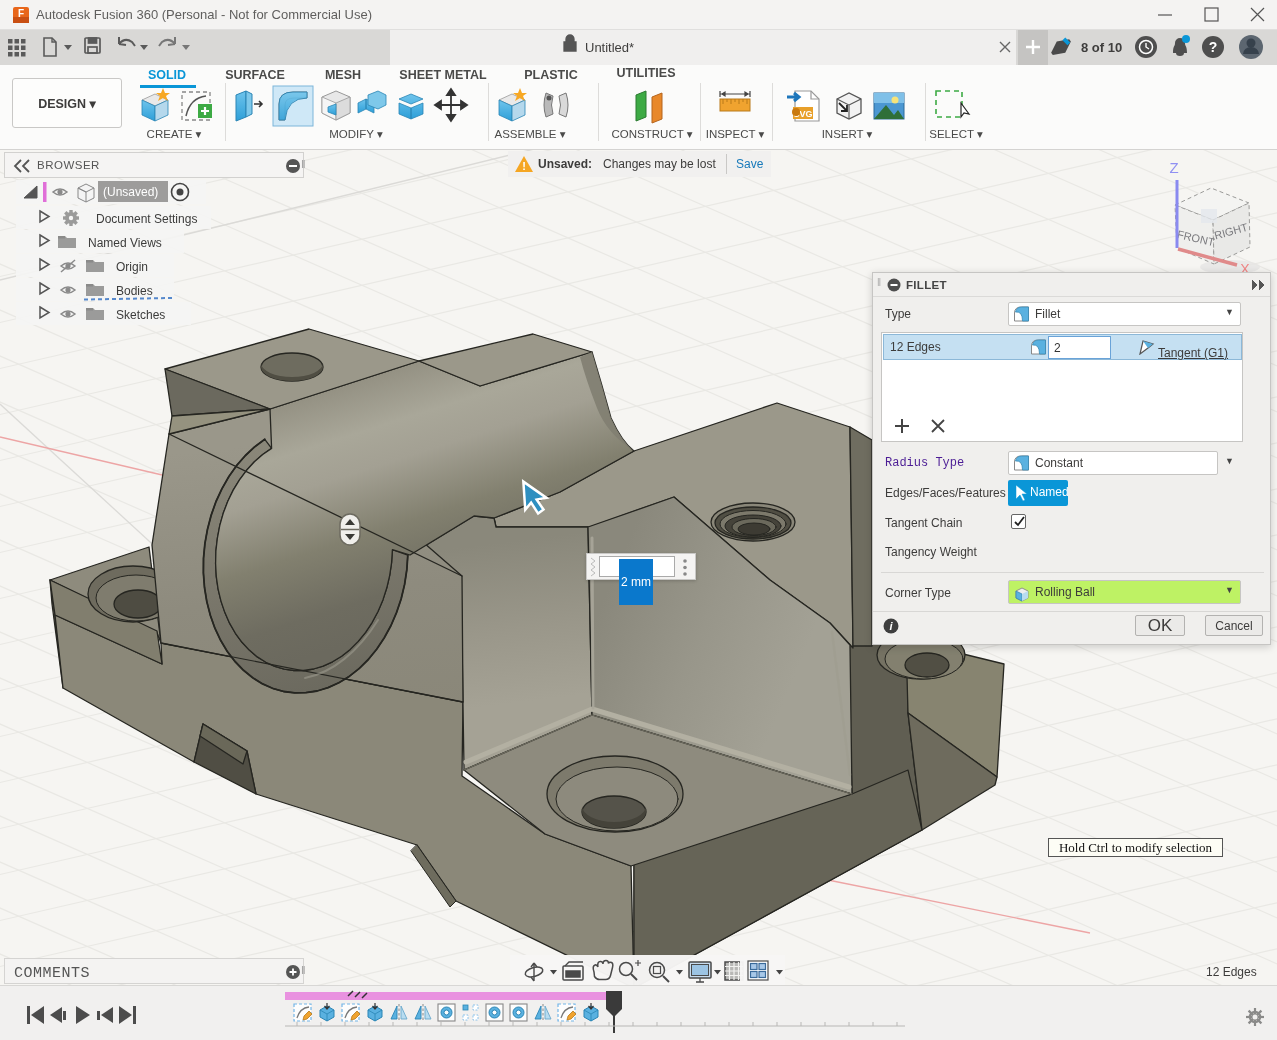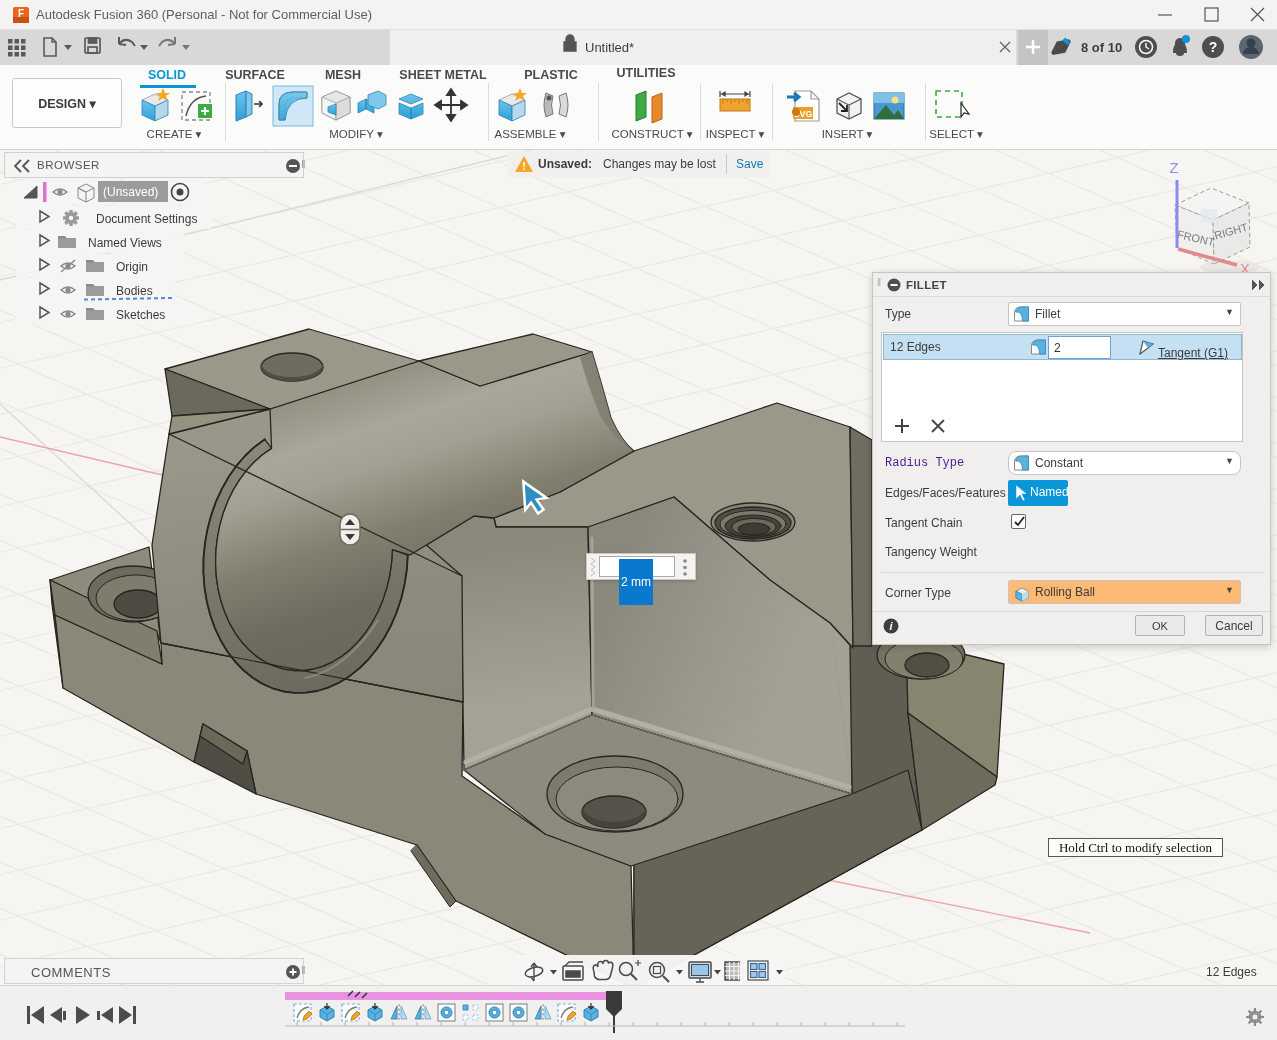--- a/index.html
+++ b/index.html
@@ -555,21 +555,21 @@
           <path d="M5,2 L15,5 L10,9 Z" fill="#5ab1e0"></path>
         </svg>
    <div class="abs" style="left:274px;top:11px;font-size:12px;color:#3d3c3b;text-decoration:underline;">Tangent (G1)</div>
   </div>
   <svg class="abs" style="left:12px;top:84px" width="60" height="20">
    <path d="M8,2 v14 M1,9 h14" stroke="#444" stroke-width="2"></path>
    <path d="M38,3 l12,12 M50,3 l-12,12" stroke="#444" stroke-width="1.8"></path>
   </svg>
  </div>
  <div class="abs" style="left:12px;top:183px;font-size:12px;color:#4c1d95;font-family:Liberation Mono, monospace;">Radius Type</div>
- <div class="abs" style="left:135px;top:178px;width:233px;height:24px;background:#fff;border:1px solid #c6c5c3;border-radius:8px;">
+ <div class="abs" style="left:135px;top:178px;width:210px;height:24px;background:#fff;border:1px solid #c6c5c3;border-radius:2px;">
   <svg class="abs" style="left:4px;top:3px" width="18" height="17" viewBox="0 0 17 17">
         <g transform="translate(0,0) scale(1.0)">
 <path d="M1,15 L1,7 Q1,1 8,1 L15,1 L15,15 Z" fill="#fff" stroke="#888" stroke-width="1"></path>
 <path d="M8,1 L15,1 L15,15 L9,15 Q9,5 2,6 Q3,1 8,1 Z" fill="#5ab1e0" stroke="#3a8ab5" stroke-width="0.8"></path>
 </g>
       </svg>
   <div class="abs" style="left:26px;top:4px;font-size:12px;color:#3d3c3b;">Constant</div>
   <div class="abs" style="left:216px;top:4px;font-size:9px;color:#444;">▼</div>
  </div>
  <div class="abs" style="left:12px;top:213px;font-size:12px;color:#3d3c3b;">Edges/Faces/Features</div>
@@ -581,39 +581,39 @@
  </div>
  <div class="abs" style="left:12px;top:243px;font-size:12px;color:#3d3c3b;">Tangent Chain</div>
  <div class="abs" style="left:138px;top:241px;width:15px;height:15px;background:#fff;border:1.5px solid #666;border-radius:2px;">
   <svg class="abs" style="left:1px;top:0px" width="13" height="13">
         <path d="M2,7 L5,10 L11,2" fill="none" stroke="#222" stroke-width="1.8"></path>
       </svg>
  </div>
  <div class="abs" style="left:12px;top:272px;font-size:12px;color:#3d3c3b;">Tangency Weight</div>
  <div class="abs" style="left:8px;top:299px;width:383px;height:1px;background:#d8d7d5;"></div>
  <div class="abs" style="left:12px;top:313px;font-size:12px;color:#3d3c3b;">Corner Type</div>
- <div class="abs" style="left:135px;top:307px;width:233px;height:24px;background:#fdba74;border:1px solid #c6c5c3;border-radius:2px;">
+ <div class="abs" style="left:135px;top:307px;width:233px;height:24px;background:#bef264;border:1px solid #c6c5c3;border-radius:2px;">
   <svg class="abs" style="left:3px;top:2px" width="20" height="20" viewBox="0 0 20 20">
    <path d="M4,8 L10,5 L16,8 L16,15 L10,18 L4,15 Z" fill="#eee" stroke="#888" stroke-width="0.9"></path>
    <path d="M4,8 L10,11 L10,18 L4,15 Z" fill="#5ab1e0" stroke="#3a8ab5" stroke-width="0.8"></path>
    <path d="M10,11 L16,8 L16,15 L10,18 Z" fill="#b8dcf0"></path>
   </svg>
   <div class="abs" style="left:26px;top:4px;font-size:12px;color:#3d3c3b;">Rolling Ball</div>
   <div class="abs" style="left:216px;top:4px;font-size:9px;color:#444;">▼</div>
  </div>
  <div class="abs" style="left:0;top:338px;width:100%;height:1px;background:#d8d7d5;"></div>
  <svg class="abs" style="left:10px;top:345px" width="16" height="16">
       <circle cx="8" cy="8" r="7.5" fill="#3e3e3e"></circle>
       <text x="8" y="12" font-size="11" font-weight="bold" font-style="italic" fill="#fff" text-anchor="middle" font-family="Liberation Serif">i</text>
     </svg>
- <div class="abs" style="left:262px;top:342px;width:50px;height:21px;background:#ebeae8;border:1px solid #b3b2b0;border-radius:2px;text-align:center;font-size:11px;color:#3d3c3b;line-height:20px;">OK</div>
+ <div class="abs" style="left:262px;top:342px;width:50px;height:21px;background:#ebeae8;border:1px solid #b3b2b0;border-radius:2px;text-align:center;font-size:17px;color:#3d3c3b;line-height:20px;">OK</div>
  <div class="abs" style="left:332px;top:342px;width:58px;height:21px;background:#ebeae8;border:1px solid #b3b2b0;border-radius:2px;text-align:center;font-size:12px;color:#3d3c3b;line-height:20px;">Cancel</div>
 </div>
 <div class="abs" style="left:4px;top:958px;width:300px;height:26px;background:#f4f3f2;border:1px solid #d5d4d2;">
- <div class="abs" style="left:26px;top:6px;font-size:13px;color:#555;letter-spacing:0.5px;">COMMENTS</div>
+ <div class="abs" style="left:9px;top:6px;font-size:15px;color:#555;letter-spacing:0.5px;font-family:Liberation Mono, monospace;">COMMENTS</div>
  <svg class="abs" style="left:280px;top:5px" width="16" height="16">
       <circle cx="8" cy="8" r="7" fill="#555"></circle>
       <path d="M8,4.5 v7 M4.5,8 h7" stroke="#fff" stroke-width="1.8"></path>
     </svg>
  <div class="abs" style="left:296px;top:5px;font-size:11px;color:#999;">‖</div>
 </div>
 <svg class="abs" style="left:510px;top:955px" width="260" height="33" viewBox="0 0 260 33">
 <rect x="0" y="0" width="240" height="33" fill="rgba(247,246,245,0.97)"></rect>
 <g stroke="#4a4a4a" fill="none" stroke-width="1.5">
  <g transform="translate(14,6)">

